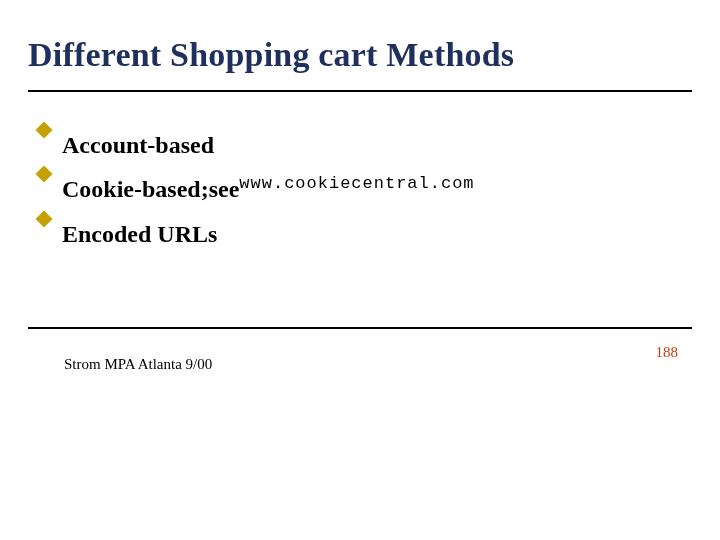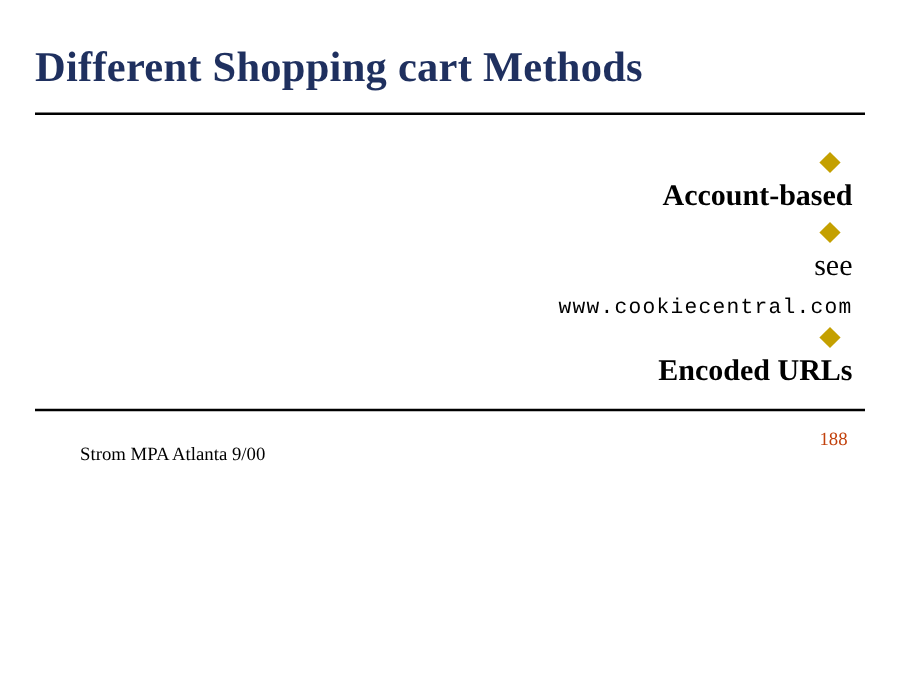--- a/index.html
+++ b/index.html
@@ -39,41 +39,40 @@
   .body {
     position: absolute;
     left: 38px;
     right: 38px;
     top: 126px;
     font-size: 24px;
     line-height: 1.6;
   }
   .bullet-row {
     display: flex;
-    align-items: flex-end;
+    align-items: flex-start;
     margin-bottom: 6px;
     flex-wrap: wrap;
-    flex-direction: column;
   }
   .diamond {
     display: inline-block;
     width: 12px;
     height: 12px;
     background: #c4a000;
     transform: rotate(45deg);
     margin-right: 12px;
     position: relative;
     top: -2px;
     flex: 0 0 auto;
   }
   .bold {
     font-weight: bold;
   }
   .see {
-    font-weight: normal;
+    font-weight: bold;
   }
   .mono {
     font-family: "Courier New", Courier, monospace;
     font-weight: normal;
     letter-spacing: 1px;
     font-size: 17px;
   }
   .footer-rule {
     position: absolute;
     left: 28px;
@@ -108,20 +107,21 @@
 
   <div class="body">
 
     <div class="bullet-row">
       <span class="diamond"></span>
       <span class="bold">Account-based</span>
     </div>
 
     <div class="bullet-row">
       <span class="diamond"></span>
+      <span class="bold">Cookie-based;</span>
       <span class="see"> see </span>
       <span class="mono">www.cookiecentral.com</span>
     </div>
 
     <div class="bullet-row">
       <span class="diamond"></span>
       <span class="bold">Encoded URLs</span>
     </div>
 
   </div>

